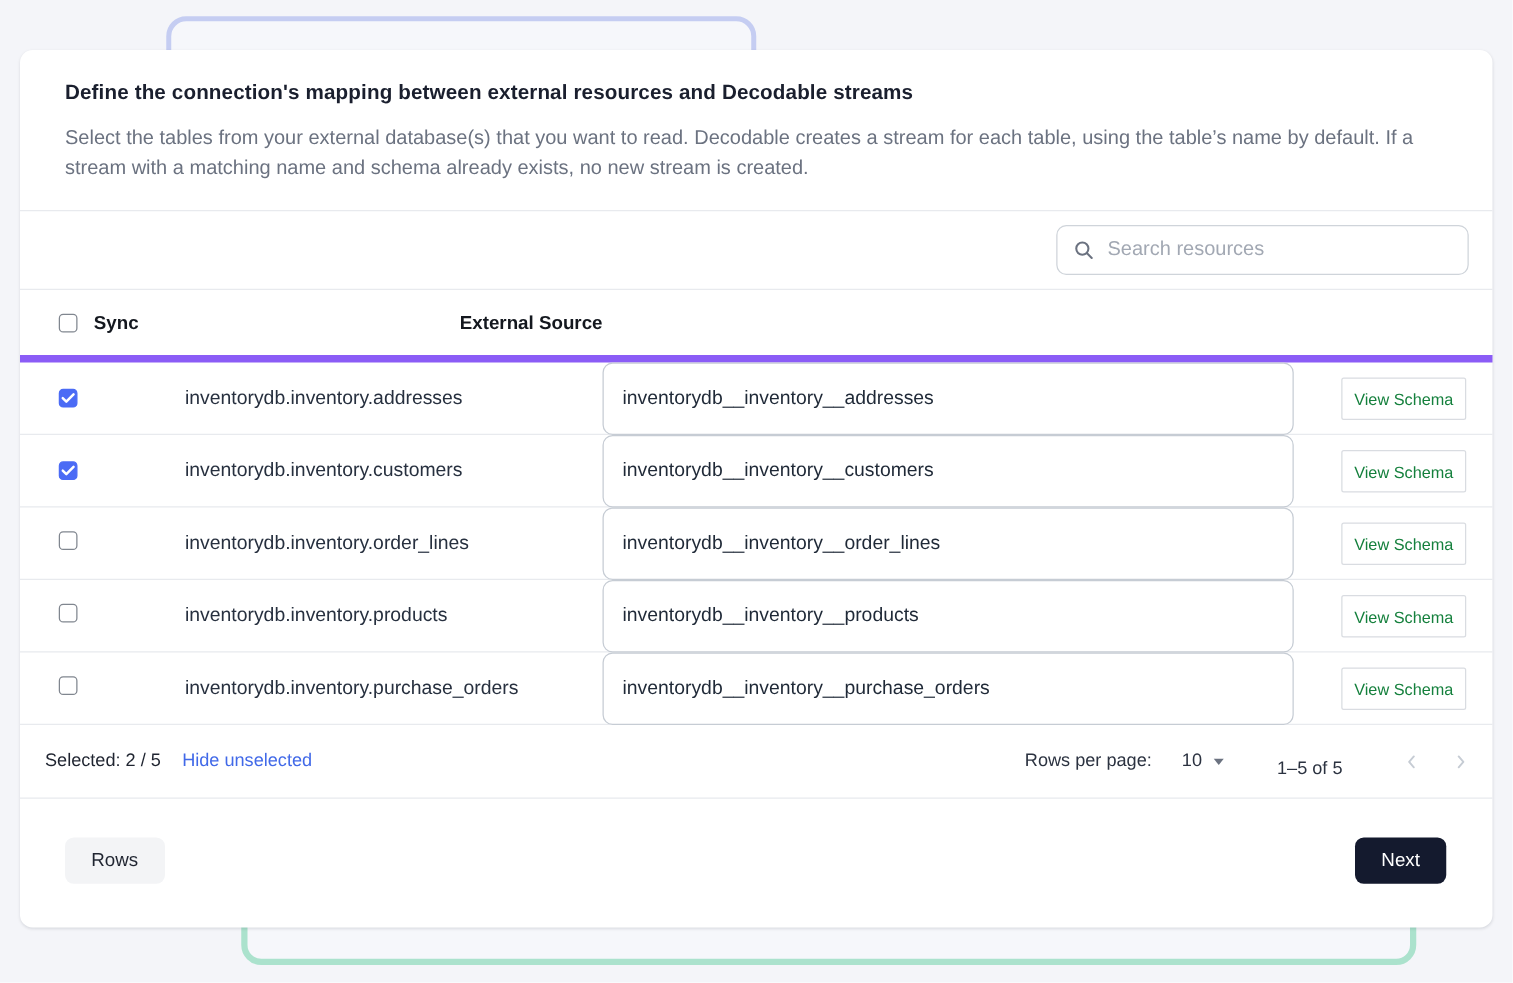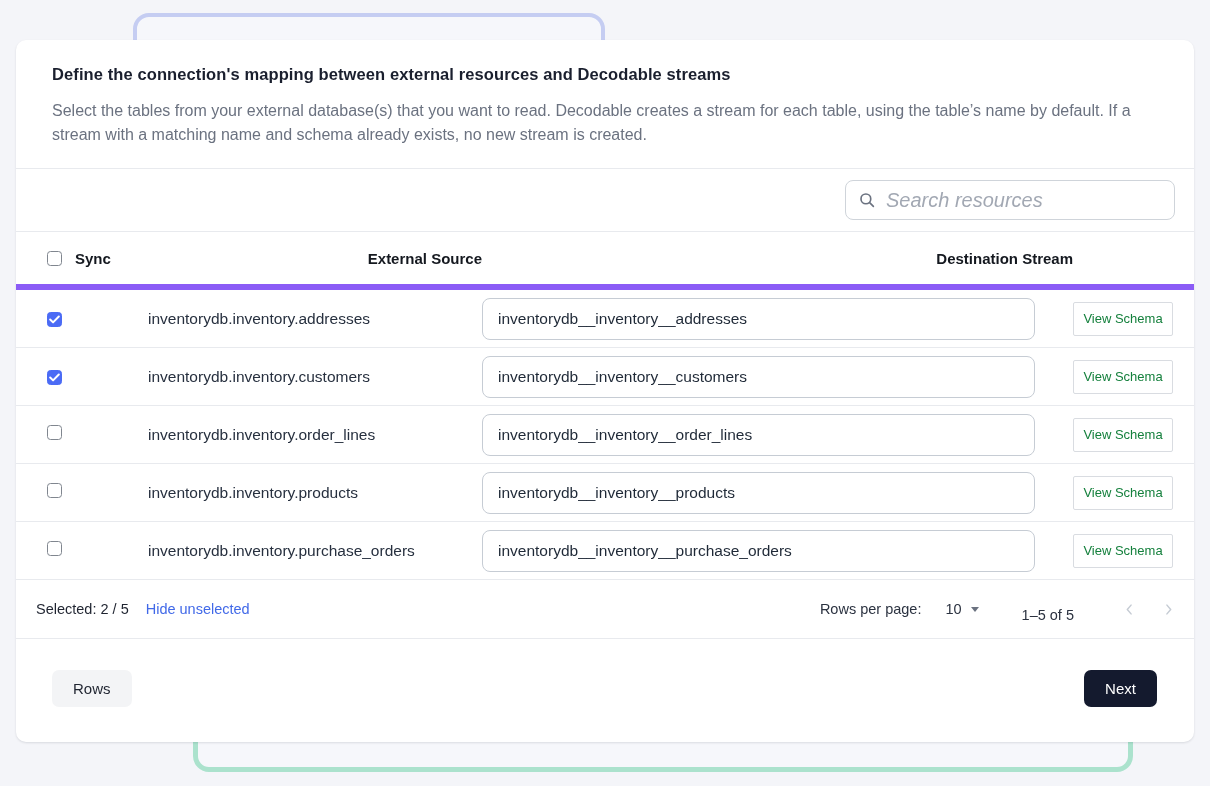--- a/index.html
+++ b/index.html
@@ -33,22 +33,22 @@
   .toolbar {
     height:62px; display:flex; align-items:center; justify-content:flex-end;
     padding-right:19px;
   }
   .search-box {
     width:330px; height:40px; border:1px solid #cfd4da; border-radius:8px;
     display:flex; align-items:center; padding:0 12px; background:#fff; gap:10px;
   }
   .search-box svg { flex:0 0 auto; }
   .search-box input {
-    border:none; outline:none; font-size:20px; flex:1; min-width:0;
-    font-family:inherit; color:#3b82f6; background:transparent;font-style:italic;
+    border:none; outline:none; font-size:16px; flex:1; min-width:0;
+    font-family:inherit; color:#3b82f6; background:transparent;
   }
   .search-box input::placeholder { color:#a2a8b3; }
   .trow {
     display:grid;
     grid-template-columns:101px 334px 1fr 100px;
     align-items:center;
     padding-left:31px; padding-right:21px;
     height:58px;
   }
   .thead { border-bottom:6px solid #8b5cf6;text-align:right; }
@@ -58,21 +58,21 @@
   .checkbox {
     width:15px; height:15px; border:1.5px solid #80868f; border-radius:3.5px;
     background:#fff; display:inline-flex; align-items:center; justify-content:center;
     cursor:pointer; flex:0 0 auto;
   }
   .checkbox .check { display:none; }
   .checkbox.checked { background:#4b6bf5; border-color:#4b6bf5; }
   .checkbox.checked .check { display:block; }
   .src-label { font-size:15.5px; color:#27303f; }
   .dest-input {
-    width:553px; height:42px; border:1px solid #c6ccd4; border-radius:8px;
+    width:553px; height:58px; border:1px solid #c6ccd4; border-radius:8px;
     font-size:15.5px; color:#1f2937; padding:0 15px; font-family:inherit; outline:none;
     background:#fff;
   }
   .schema-btn {
     width:100px; height:34px; border:1px solid #d9dce1; border-radius:2px;
     background:#fff; color:#15803d; font-size:13px; font-family:inherit;
     cursor:pointer; justify-self:end;
   }
   .pagination {
     height:58px; display:flex; align-items:center;
@@ -131,21 +131,20 @@
   <div class="divider"></div>
 
   <div class="trow thead">
     <div class="sync-cell">
       <span class="checkbox">
         
       </span>
       <span class="hlabel">Sync</span>
     </div>
     <div class="hlabel">External Source</div>
-    <div class="hlabel">Destination Stream</div>
     <div></div>
   </div>
 
   <div class="tbody">
       <div class="trow">
     <div>
       <span class="checkbox checked">
         <svg class="check" width="11" height="9" viewBox="0 0 12 10">
               <path d="M1.2 5l3.2 3.2L10.8 1.6" fill="none" stroke="#fff" stroke-width="2.2" stroke-linecap="round" stroke-linejoin="round"></path>
             </svg>

